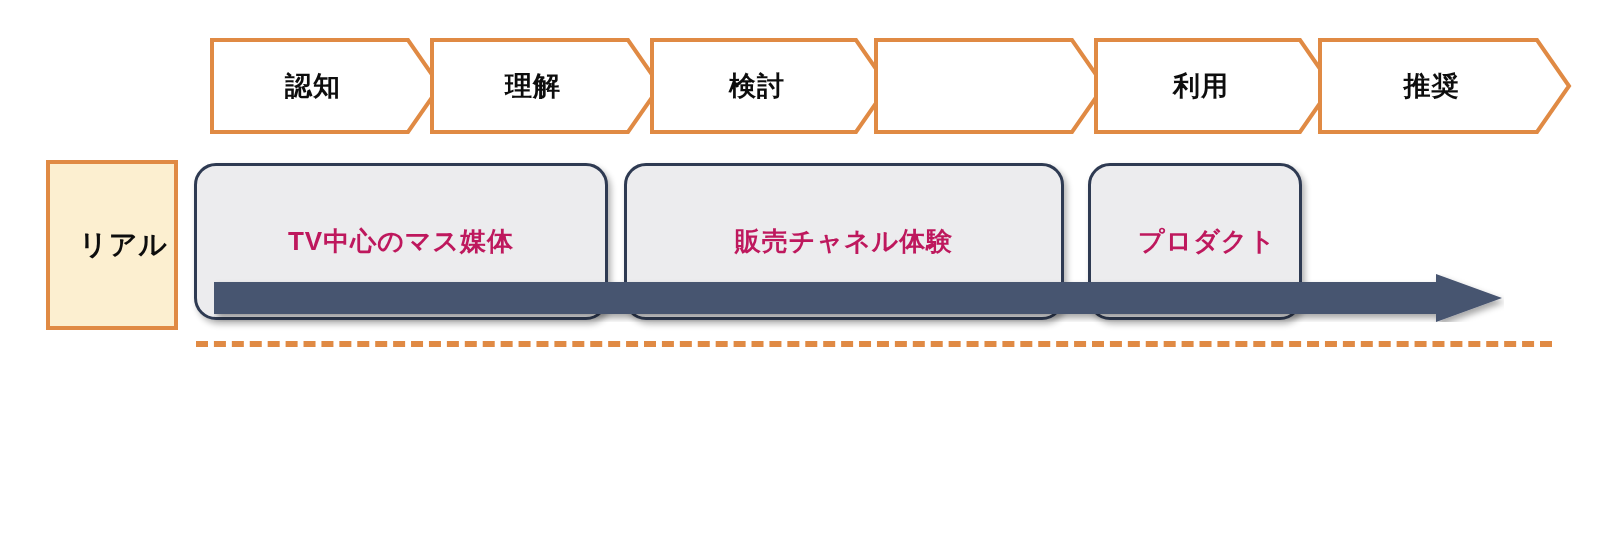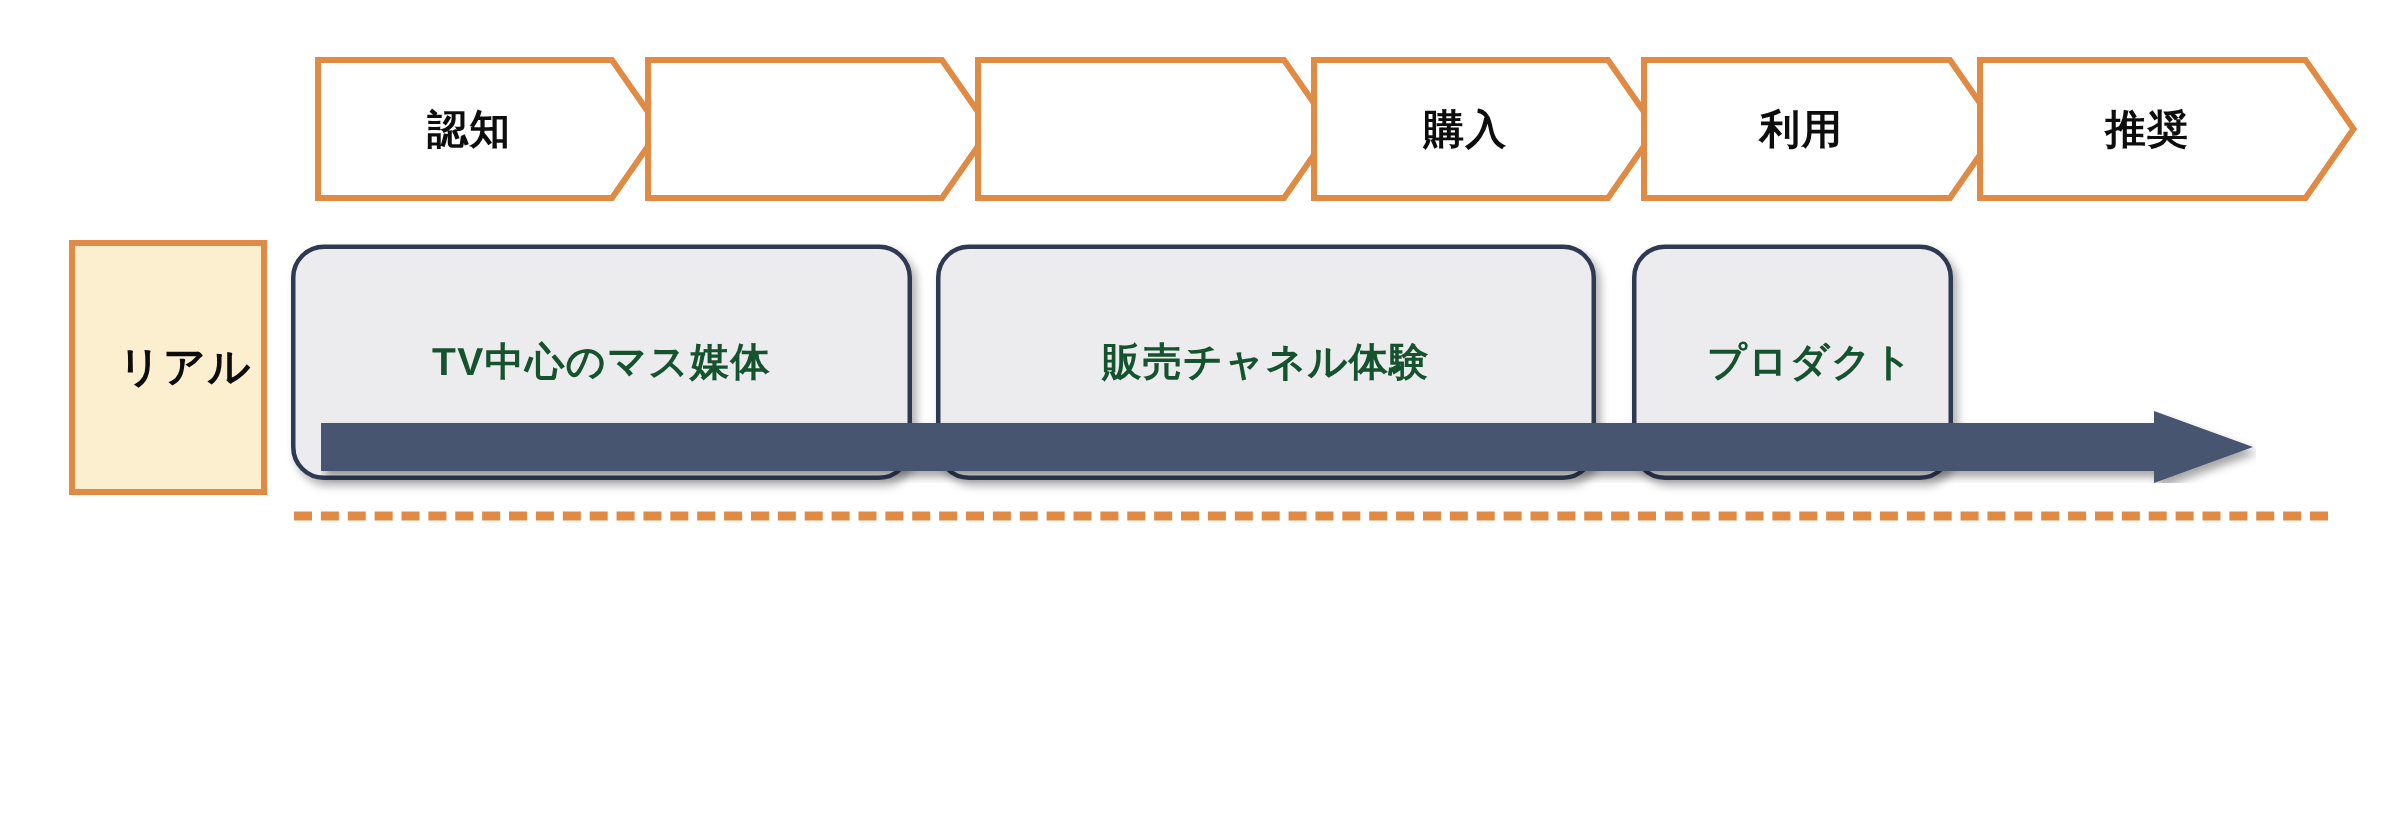--- a/index.html
+++ b/index.html
@@ -79,21 +79,21 @@
     height: 157px;
     background: #ECECEE;
     border: 3px solid #2E3A52;
     border-radius: 22px;
     box-sizing: border-box;
     display: flex;
     align-items: center;
     justify-content: center;
     font-size: 26px;
     font-weight: bold;
-    color: #14532d;
+    color: #be185d;
     letter-spacing: 1px;
     box-shadow: 3px 4px 6px rgba(0,0,0,0.30);
     white-space: nowrap;
   }
   #touchpoint-0 { left: 194px;  width: 414px; }
   #touchpoint-1 { left: 624px;  width: 440px; }
   #touchpoint-2 { left: 1088px; width: 214px; padding-left: 24px; }
 
   
   #journey-arrow {
@@ -126,33 +126,34 @@
       <svg viewBox="0 0 232 96" preserveAspectRatio="none">
         <path d="M2,2 L198,2 L230,48 L198,94 L2,94 Z" fill="#ffffff" stroke="#E08A44" stroke-width="4" stroke-linejoin="miter" vector-effect="non-scaling-stroke"></path>
       </svg>
       <div class="chevron-label">認知</div>
     </div>
 
     <div class="chevron" id="chev-1" style="left:414px; width:232px;">
       <svg viewBox="0 0 232 96" preserveAspectRatio="none">
         <path d="M2,2 L198,2 L230,48 L198,94 L2,94 Z" fill="#ffffff" stroke="#E08A44" stroke-width="4" stroke-linejoin="miter" vector-effect="non-scaling-stroke"></path>
       </svg>
+      <div class="chevron-label">理解</div>
     </div>
 
     <div class="chevron" id="chev-2" style="left:634px; width:240px;">
       <svg viewBox="0 0 240 96" preserveAspectRatio="none">
         <path d="M2,2 L206,2 L238,48 L206,94 L2,94 Z" fill="#ffffff" stroke="#E08A44" stroke-width="4" stroke-linejoin="miter" vector-effect="non-scaling-stroke"></path>
       </svg>
+      <div class="chevron-label">検討</div>
     </div>
 
     <div class="chevron" id="chev-3" style="left:858px; width:232px;">
       <svg viewBox="0 0 232 96" preserveAspectRatio="none">
         <path d="M2,2 L198,2 L230,48 L198,94 L2,94 Z" fill="#ffffff" stroke="#E08A44" stroke-width="4" stroke-linejoin="miter" vector-effect="non-scaling-stroke"></path>
       </svg>
-      <div class="chevron-label">購入</div>
     </div>
 
     <div class="chevron" id="chev-4" style="left:1078px; width:240px;text-align:center;">
       <svg viewBox="0 0 240 96" preserveAspectRatio="none">
         <path d="M2,2 L206,2 L238,48 L206,94 L2,94 Z" fill="#ffffff" stroke="#E08A44" stroke-width="4" stroke-linejoin="miter" vector-effect="non-scaling-stroke"></path>
       </svg>
       <div class="chevron-label">利用</div>
     </div>
 
     <div class="chevron" id="chev-5" style="left:1302px; width:253px;">

